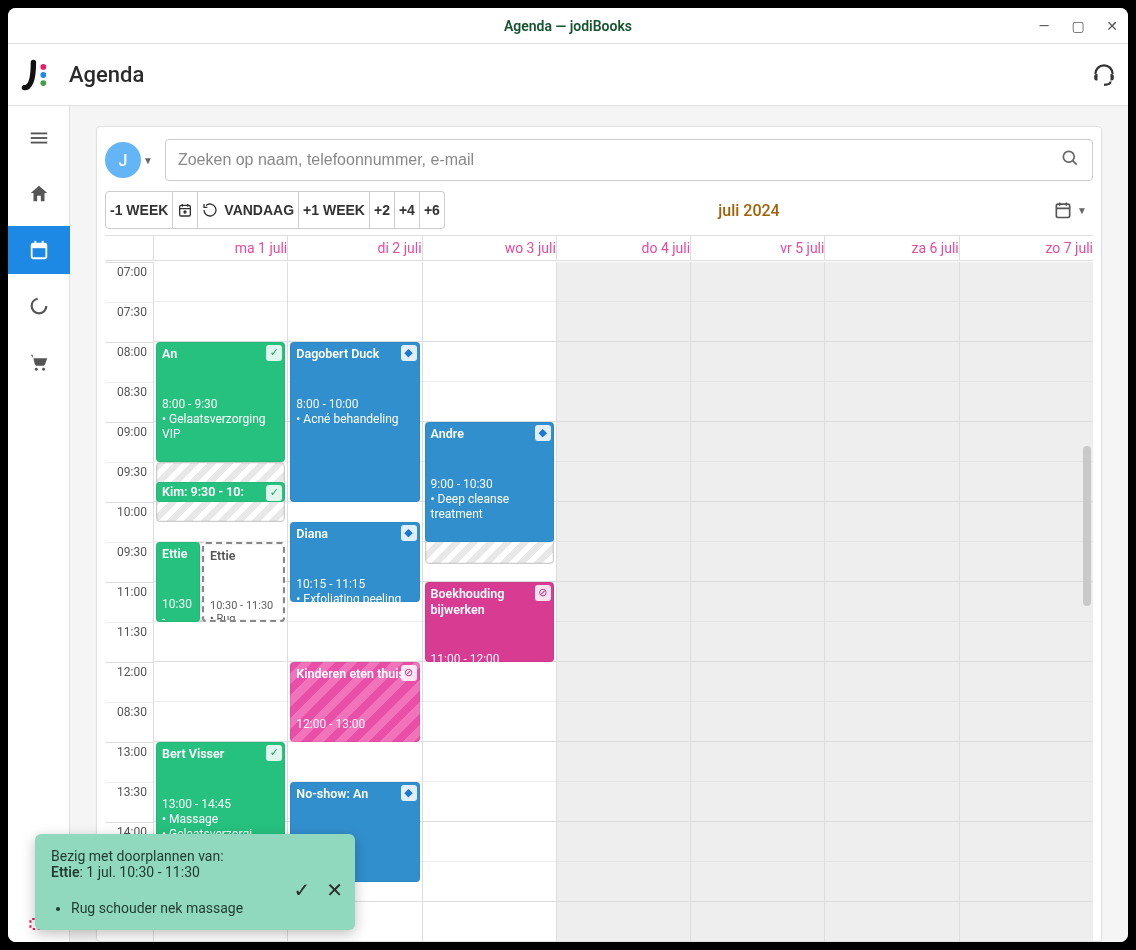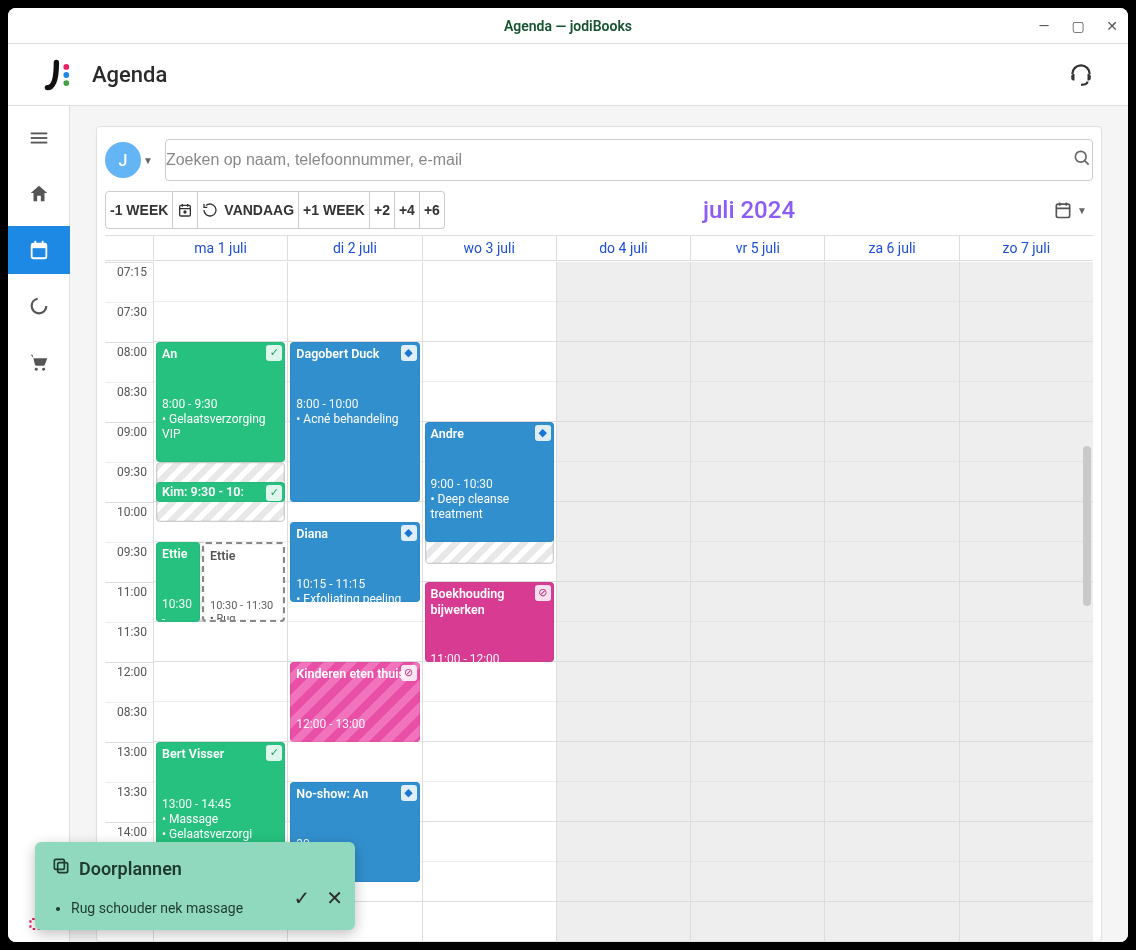--- a/index.html
+++ b/index.html
@@ -46,21 +46,21 @@
     font-size: 14px;
   }
   .win-controls span { cursor: pointer; width:16px; text-align:center;}
   
   .app-header {
     height: 62px;
     background: #fff;
     border-bottom: 1px solid #e0e0e0;
     display: flex;
     align-items: center;
-    padding: 0 32px;
+    padding: 0 9px;
     gap: 12px;
   }
   .logo {
     width: 40px; height: 40px; display:flex; align-items:center; justify-content:center;
   }
   .app-title {
     font-size: 22px; font-weight: 500; color: #2b2b2b;
   }
   .app-header .spacer { flex: 1; }
   .support-icon { width: 28px; height: 28px; color: #333; }
@@ -118,21 +118,21 @@
   .avatar-btn {
     width: 36px; height: 36px; border-radius: 50%;
     background: #64b5f6; color: #fff;
     display:flex; align-items:center; justify-content:center;
     font-weight: 500;
   }
   .avatar-wrap { display:flex; align-items:center; gap:2px;}
   .caret-down { font-size: 10px; color:#666; }
   .search-input {
     flex:1; height: 42px; border:1px solid #ccc; border-radius:4px;
-    display:flex; align-items:center; padding:0 0; color:#888;
+    display:flex; align-items:center; padding:0 12px; color:#888;
   }
   .search-input input {
     border:none; outline:none; flex:1; font-size:16px; color:#333;
     background: transparent;
   }
   .search-input input::placeholder { color:#888; }
   .search-icn { color:#666; }
   
   .toolbar-row {
     display:flex; align-items:center; gap:0;
@@ -150,37 +150,37 @@
     font-weight: 600;
     color: #333;
     display:flex; align-items:center; gap:6px;
     cursor: pointer;
   }
   .tb-btn + .tb-btn { border-left: none; }
   .btn-group .tb-btn:first-child { border-radius: 4px 0 0 4px; }
   .btn-group .tb-btn:last-child { border-radius: 0 4px 4px 0; }
   .btn-group .tb-btn:only-child { border-radius:4px; }
   .toolbar-row .month {
-    flex:1; text-align:center; font-size: 24px; font-weight:500; color:#8b5cf6;
+    flex:1; text-align:center; font-size: 16px; font-weight:500; color:#a16207;
   }
   .view-picker {
     display:flex; align-items:center; gap:4px; color:#555; padding-right:6px;
   }
   
   .cal-wrap {
     flex:1; overflow:hidden; position:relative;
     border-top: 1px solid #ddd;
   }
   .day-header {
     display:grid;
     grid-template-columns: 48px repeat(7, 1fr);
     border-bottom: 1px solid #ddd;
   }
   .day-header .dh {
-    font-size: 14px; color:#1d4ed8; text-align:center; padding:4px 0;
+    font-size: 14px; color:#ec4899; text-align:right; padding:4px 0;
     border-left: 1px solid #ddd;
   }
   .day-header .dh:first-child { border-left: none; }
   .cal-scroll {
     position: absolute;
     top: 26px; left:0; right:0; bottom:0;
     overflow-y: auto;
   }
   .grid {
     position: relative;
@@ -431,21 +431,21 @@
             <div class="dh">do 4 juli</div>
             <div class="dh">vr 5 juli</div>
             <div class="dh">za 6 juli</div>
             <div class="dh">zo 7 juli</div>
           </div>
 
           <div class="cal-scroll">
             <div class="grid" style="height:680px;">
 
               <div class="time-col">
-                <div class="slot hour">07:15</div>
+                <div class="slot hour">07:00</div>
                 <div class="slot">07:30</div>
                 <div class="slot hour">08:00</div>
                 <div class="slot">08:30</div>
                 <div class="slot hour">09:00</div>
                 <div class="slot">09:30</div>
                 <div class="slot hour">10:00</div>
                 <div class="slot">09:30</div>
                 <div class="slot hour">11:00</div>
                 <div class="slot">11:30</div>
                 <div class="slot hour">12:00</div>
@@ -545,31 +545,26 @@
     </div>
   </div>
 
   <div class="pink-tab">
     <svg viewBox="0 0 24 24" width="24" height="20" fill="none" stroke="#e91e63" stroke-width="2.5">
       <rect x="3" y="6" width="14" height="12" rx="2" stroke-dasharray="3 3"></rect>
     </svg>
   </div>
 
   <div class="popover">
-    <div class="hdr">
-      <span>
-        <svg width="20" height="20" viewBox="0 0 24 24" fill="none" stroke="#1f3a30" stroke-width="2">
-            <rect x="8" y="8" width="12" height="12" rx="2"></rect>
-            <rect x="4" y="4" width="12" height="12" rx="2"></rect>
-          </svg>
-      </span>
-      <span>Doorplannen</span>
-    </div>
     <div class="actions">
       <span>✓</span>
       <span>✕</span>
+    </div>
+    <div>Bezig met doorplannen van:</div>
+    <div>
+      <b>Ettie</b><span>: 1 jul. 10:30 - 11:30</span>
     </div>
     <ul>
       <li>Rug schouder nek massage</li>
     </ul>
   </div>
 
 </div>
 
 </body></html>

